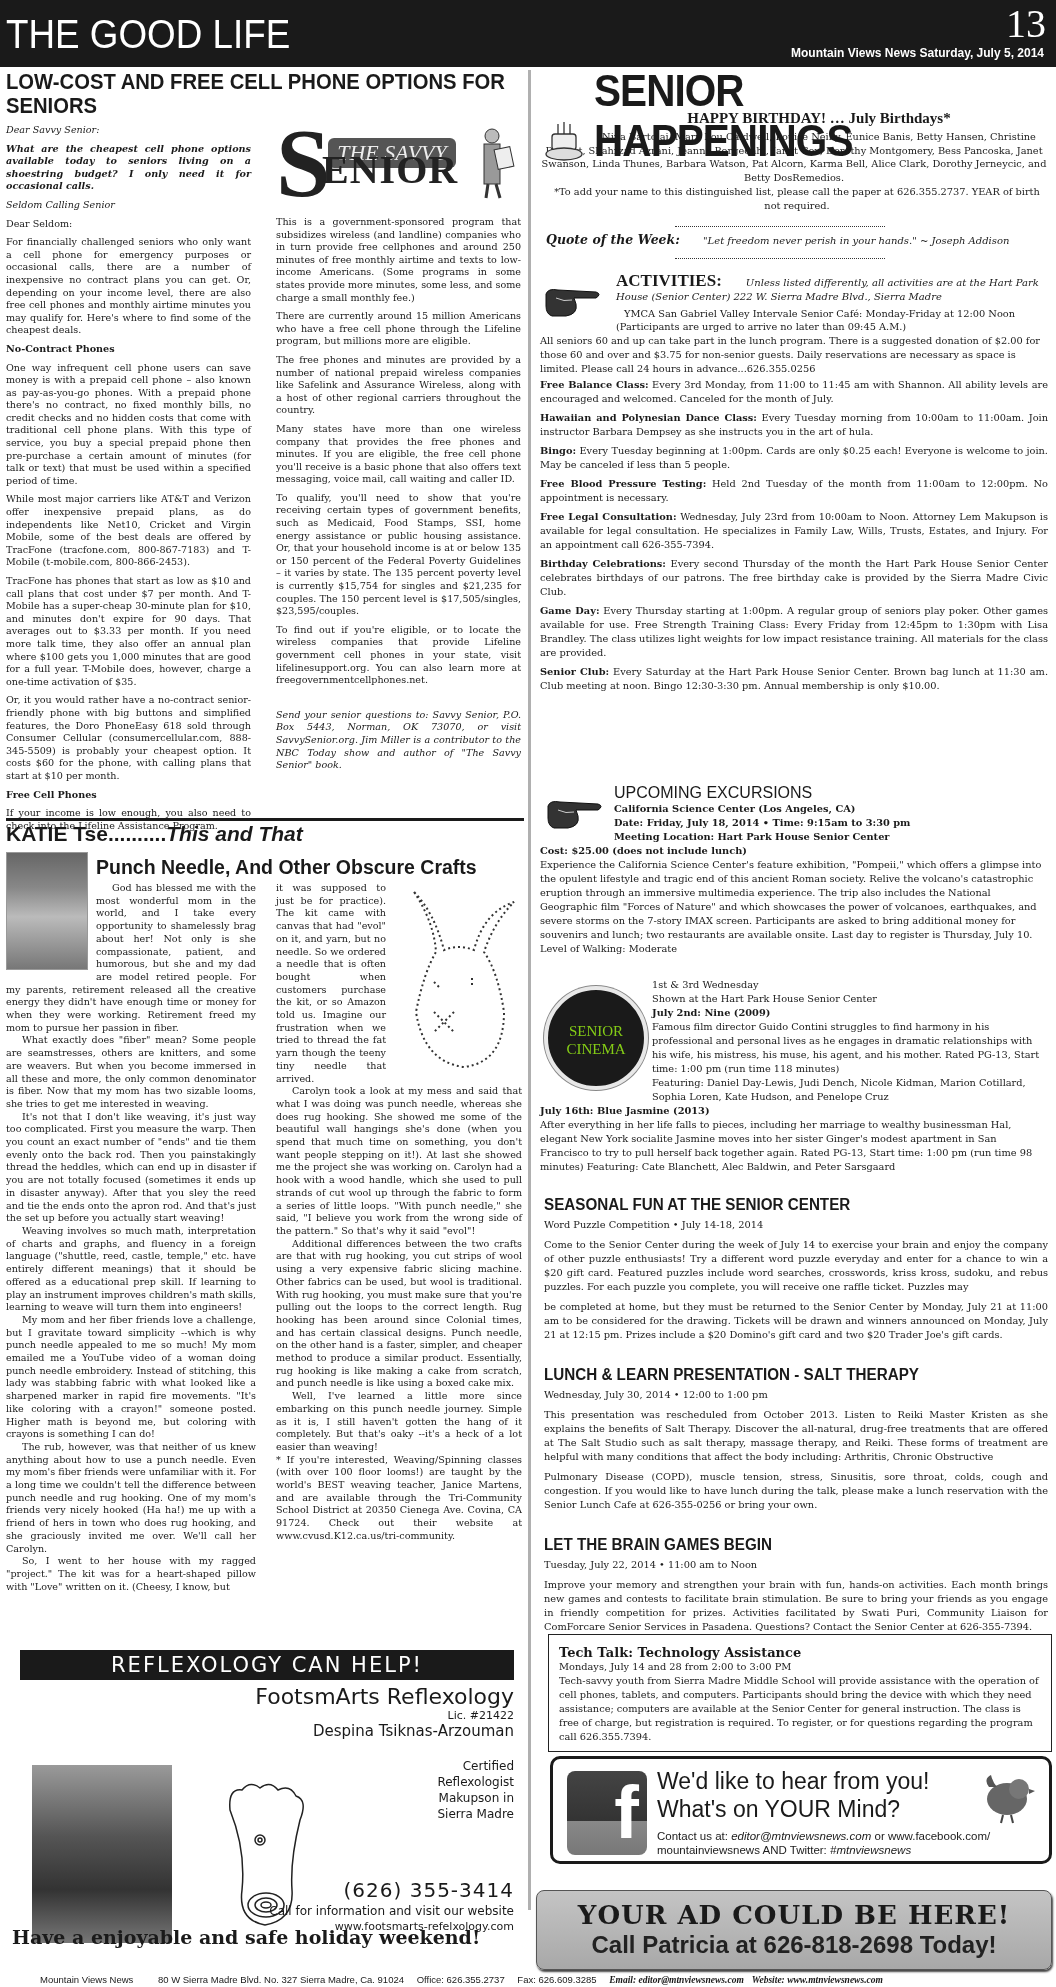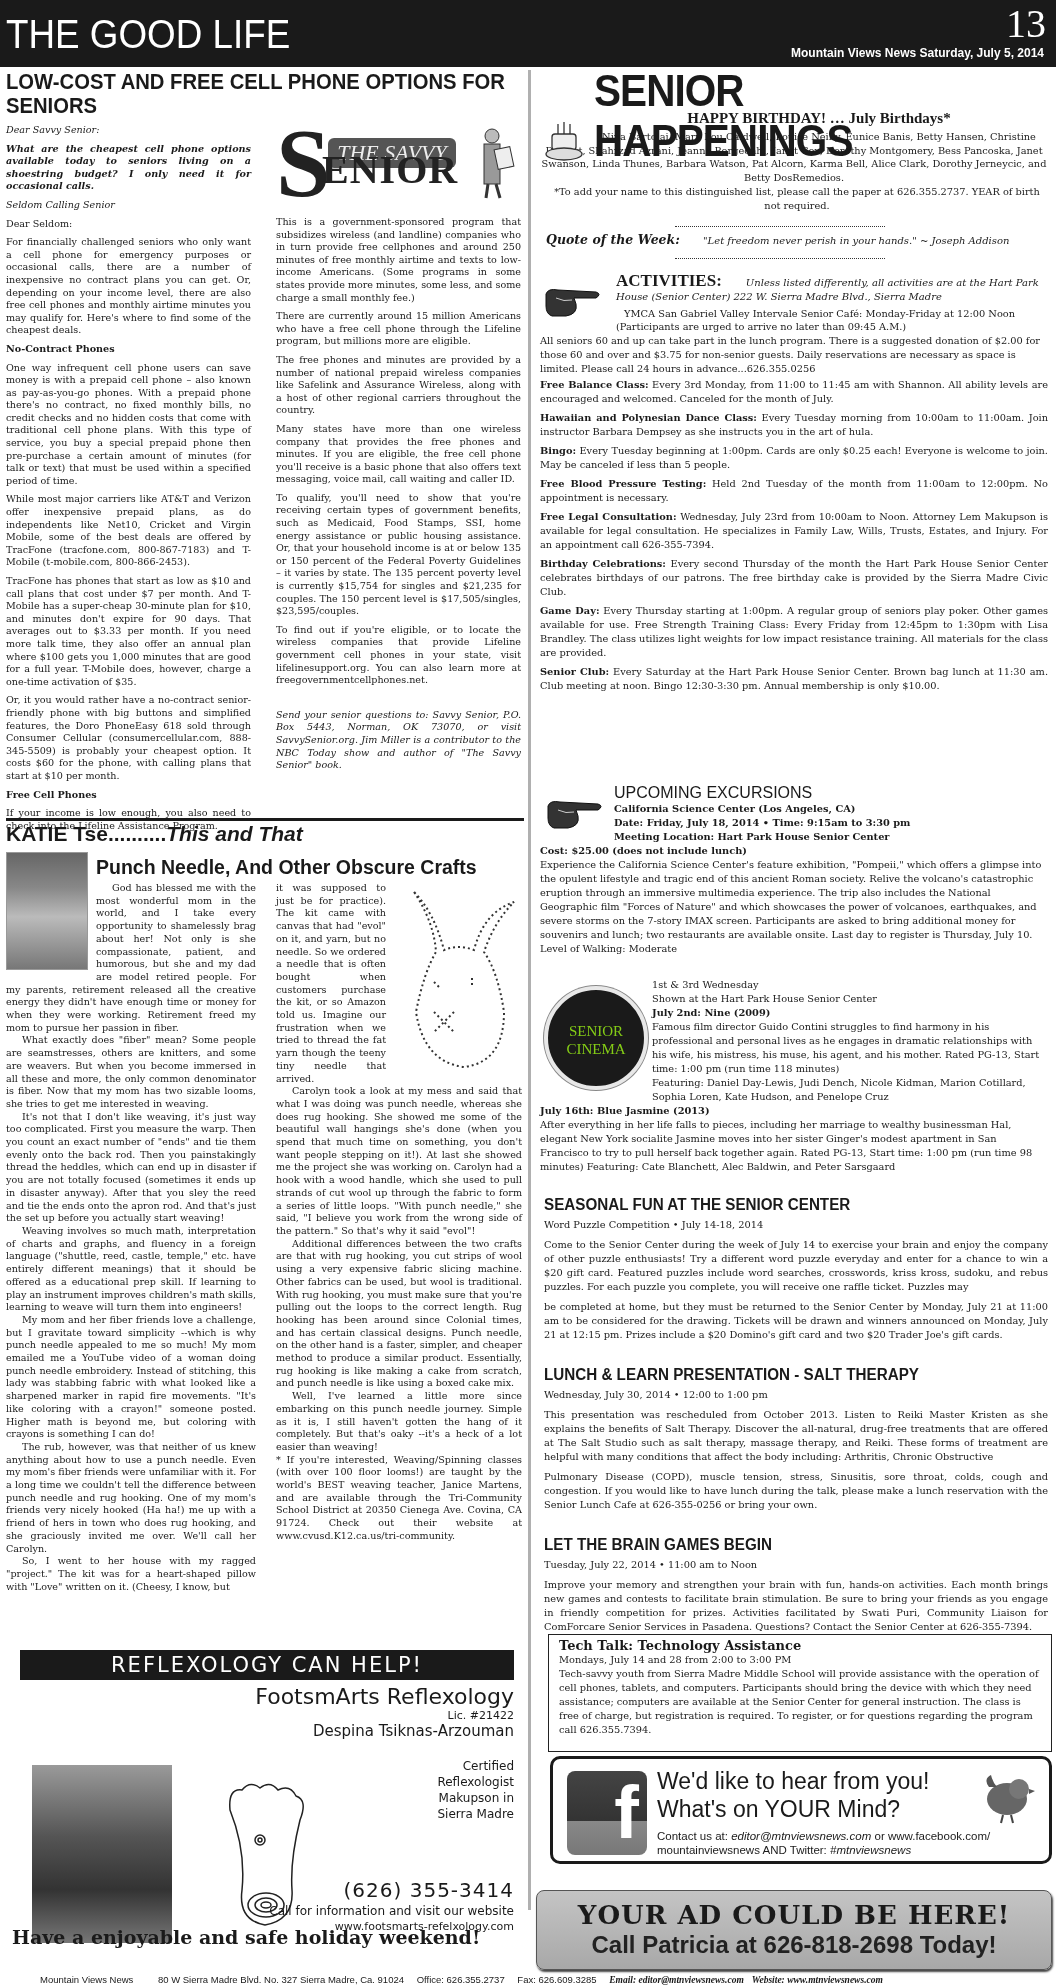--- a/index.html
+++ b/index.html
@@ -89,21 +89,21 @@
   .cinema { position: absolute; left: 0; top: 912px; width: 508px; font-size: 9.8px; line-height: 14px; }
   .cinema .badge { position: absolute; left: 4px; top: 8px; width: 104px; height: 104px; border-radius: 50%; background: #1a1a1a; border: 4px solid #e8e8e8; box-shadow: 0 0 0 1px #888; color: #84cc16; text-align: center; font-family: "Liberation Serif", serif; font-size: 15px; line-height: 18px; padding-top: 32px; }
   .cinema .info { margin-left: 112px; }
   .cinema .b { font-weight: bold; }
 
   .sec { position: absolute; left: 4px; width: 504px; font-size: 9.8px; line-height: 14px; text-align: justify; }
   .sec h2 { font-family: "Liberation Sans", sans-serif; font-size: 16px; font-weight: bold; margin-bottom: 6px; transform: scaleX(0.95); transform-origin: left; }
   .sec .date { margin-bottom: 6px; }
   .sec p { margin-bottom: 6px; }
 
-  .tech { position: absolute; left: 548px; top: 1634px; width: 504px; height: 118px; border: 1.5px solid #222; padding: 4px 10px; font-size: 9.8px; line-height: 14px; }
+  .tech { position: absolute; left: 548px; top: 1634px; width: 504px; height: 118px; border: 1.5px solid #222; padding: 11px 10px; font-size: 9.8px; line-height: 14px; }
   .tech .th { font-weight: bold; font-size: 13px; }
 
   .social { position: absolute; left: 550px; top: 1756px; width: 502px; height: 108px; border: 3px solid #1a1a1a; border-radius: 10px; }
   .social .fb { position: absolute; left: 14px; top: 12px; width: 80px; height: 84px; border-radius: 8px; background: linear-gradient(180deg,#444 0%,#333 60%,#888 60%,#777 100%); color: #fff; font-family: "Liberation Sans", sans-serif; font-weight: bold; font-size: 74px; line-height: 84px; text-align: right; padding-right: 8px; overflow: hidden; }
   .social .line1 { position: absolute; left: 104px; top: 8px; font-family: "Liberation Sans", sans-serif; font-size: 23px; line-height: 28px; }
   .social .contact { position: absolute; left: 104px; top: 70px; width: 390px; font-family: "Liberation Sans", sans-serif; font-size: 11.5px; line-height: 14px; }
   .social .contact i { font-style: italic; }
   .social .bird { position: absolute; right: 14px; top: 10px; width: 56px; height: 56px; }
 
   .adbox { position: absolute; left: 536px; top: 1890px; width: 516px; height: 80px; border-radius: 8px; background: linear-gradient(180deg,#c4c4c4 0%,#a8a8a8 100%); border: 1px solid #555; box-shadow: 1px 2px 2px #444; text-align: center; }

